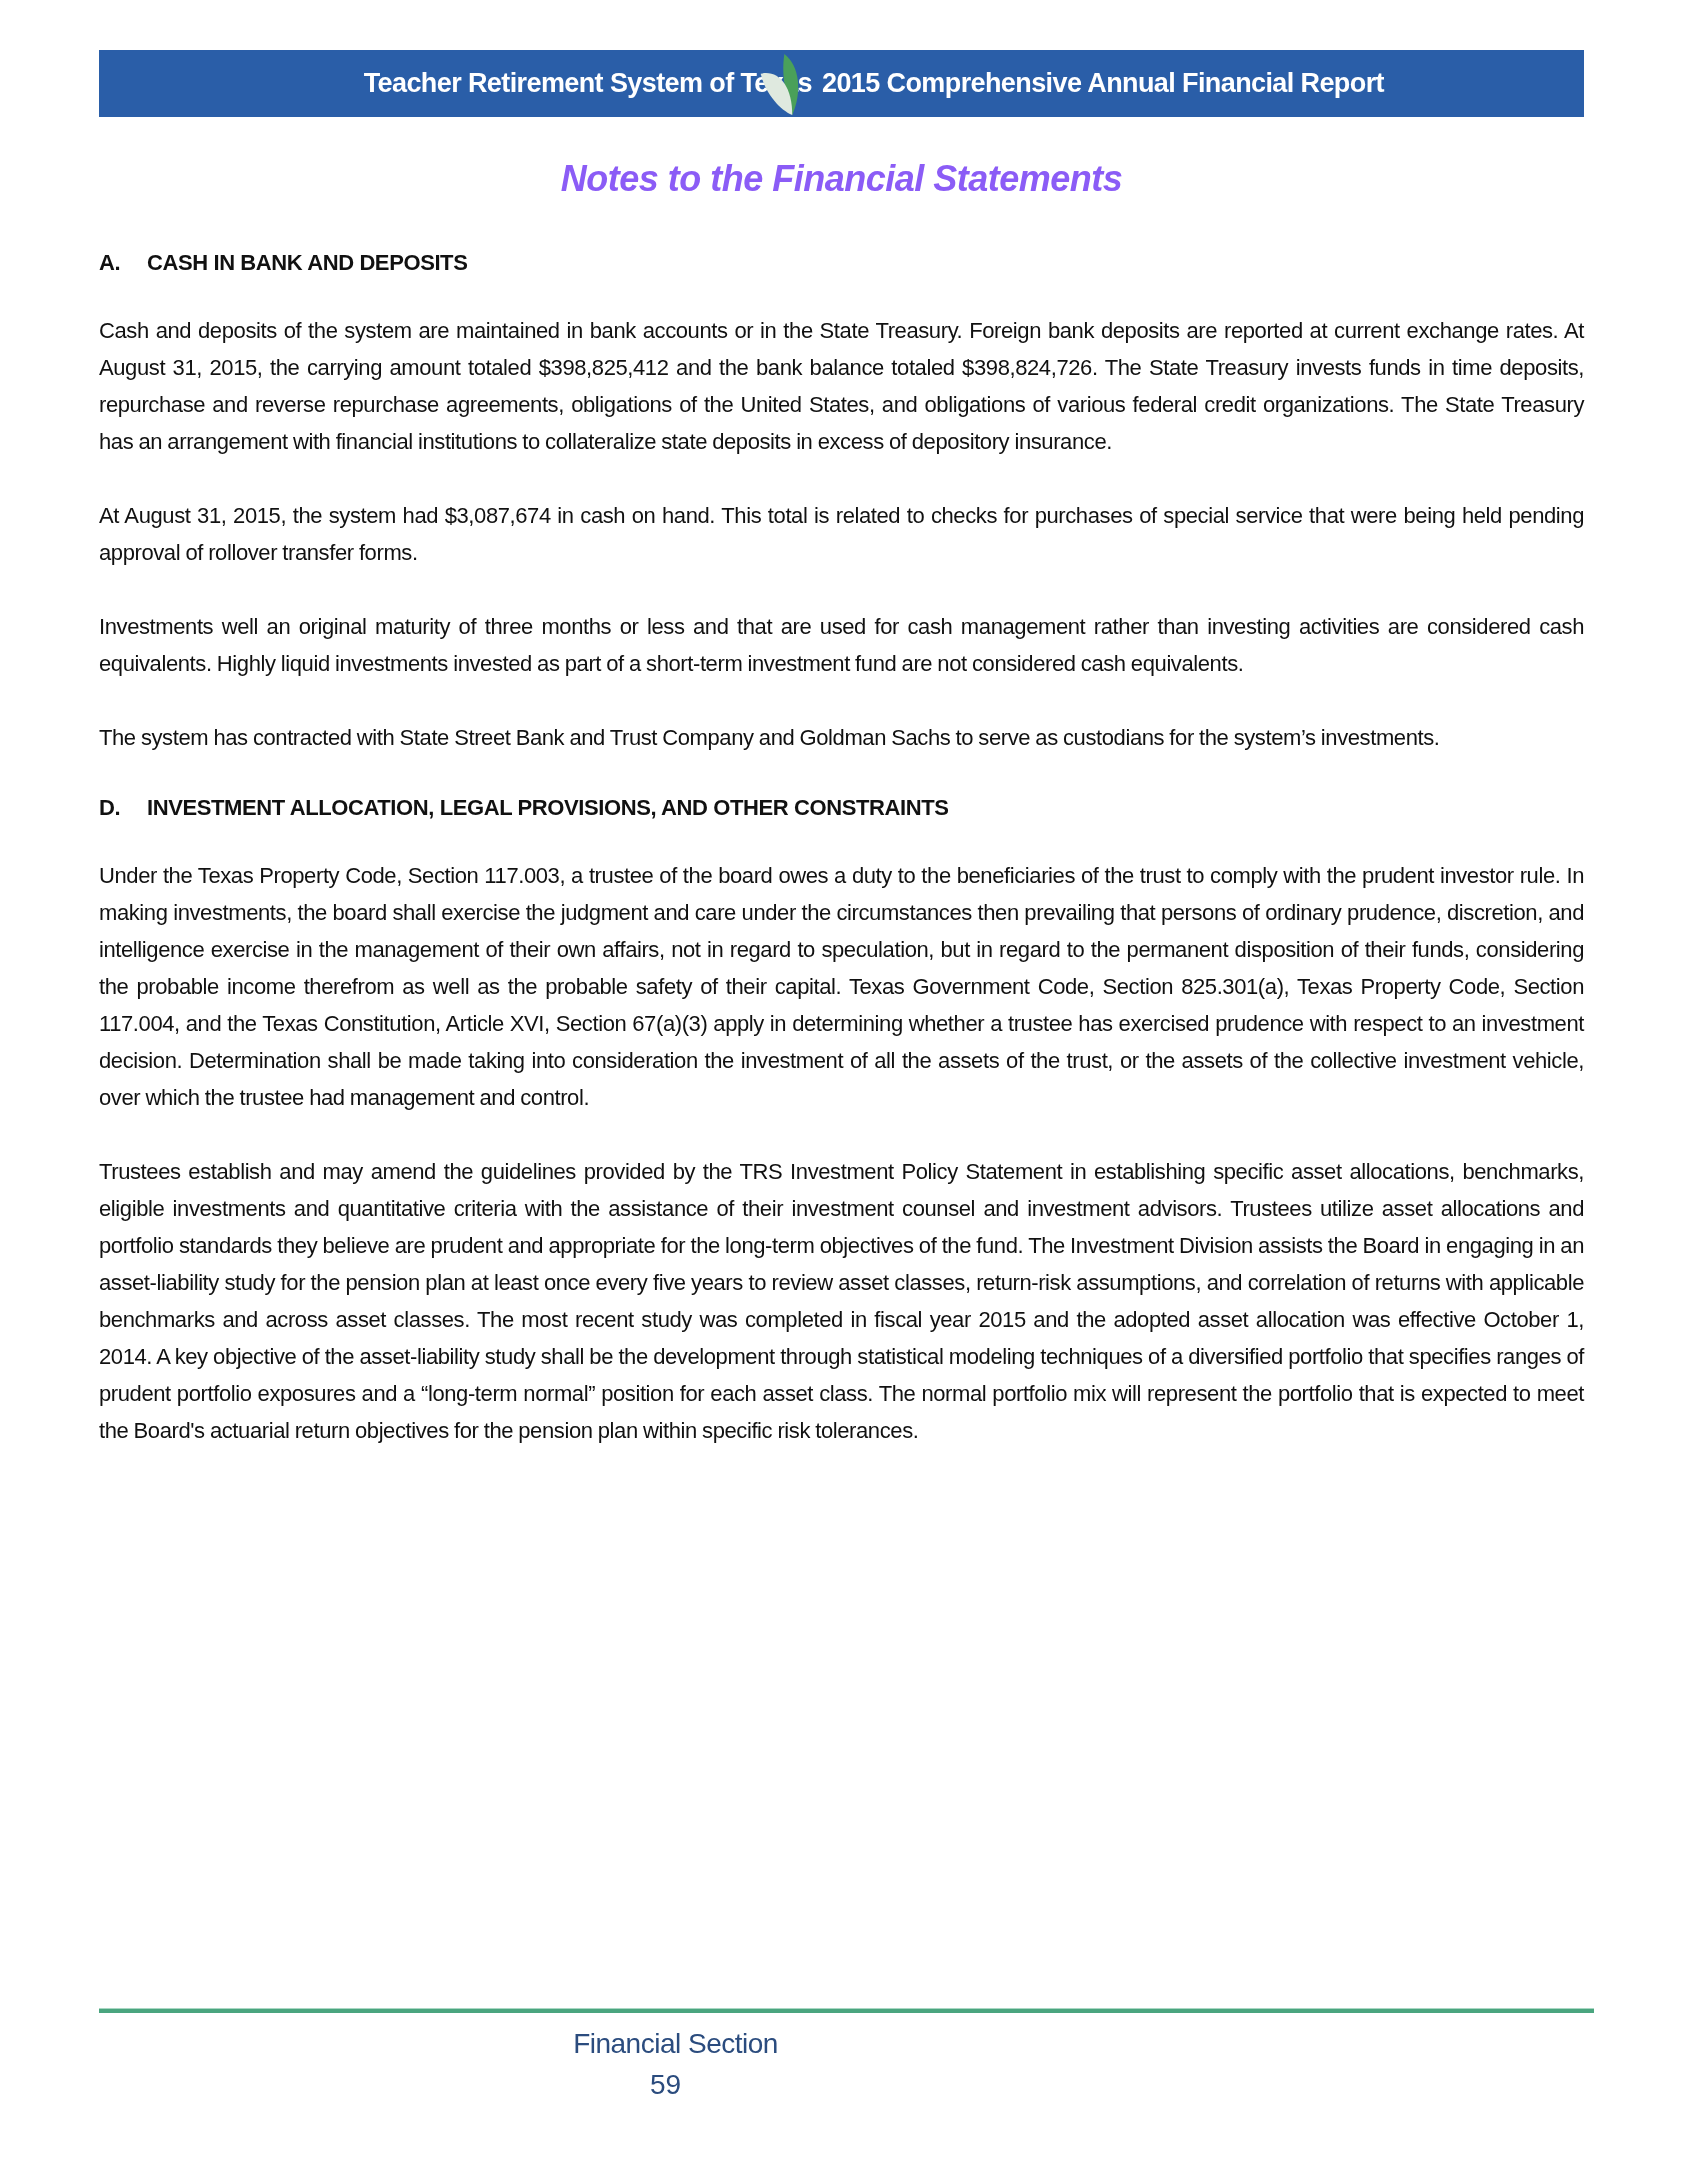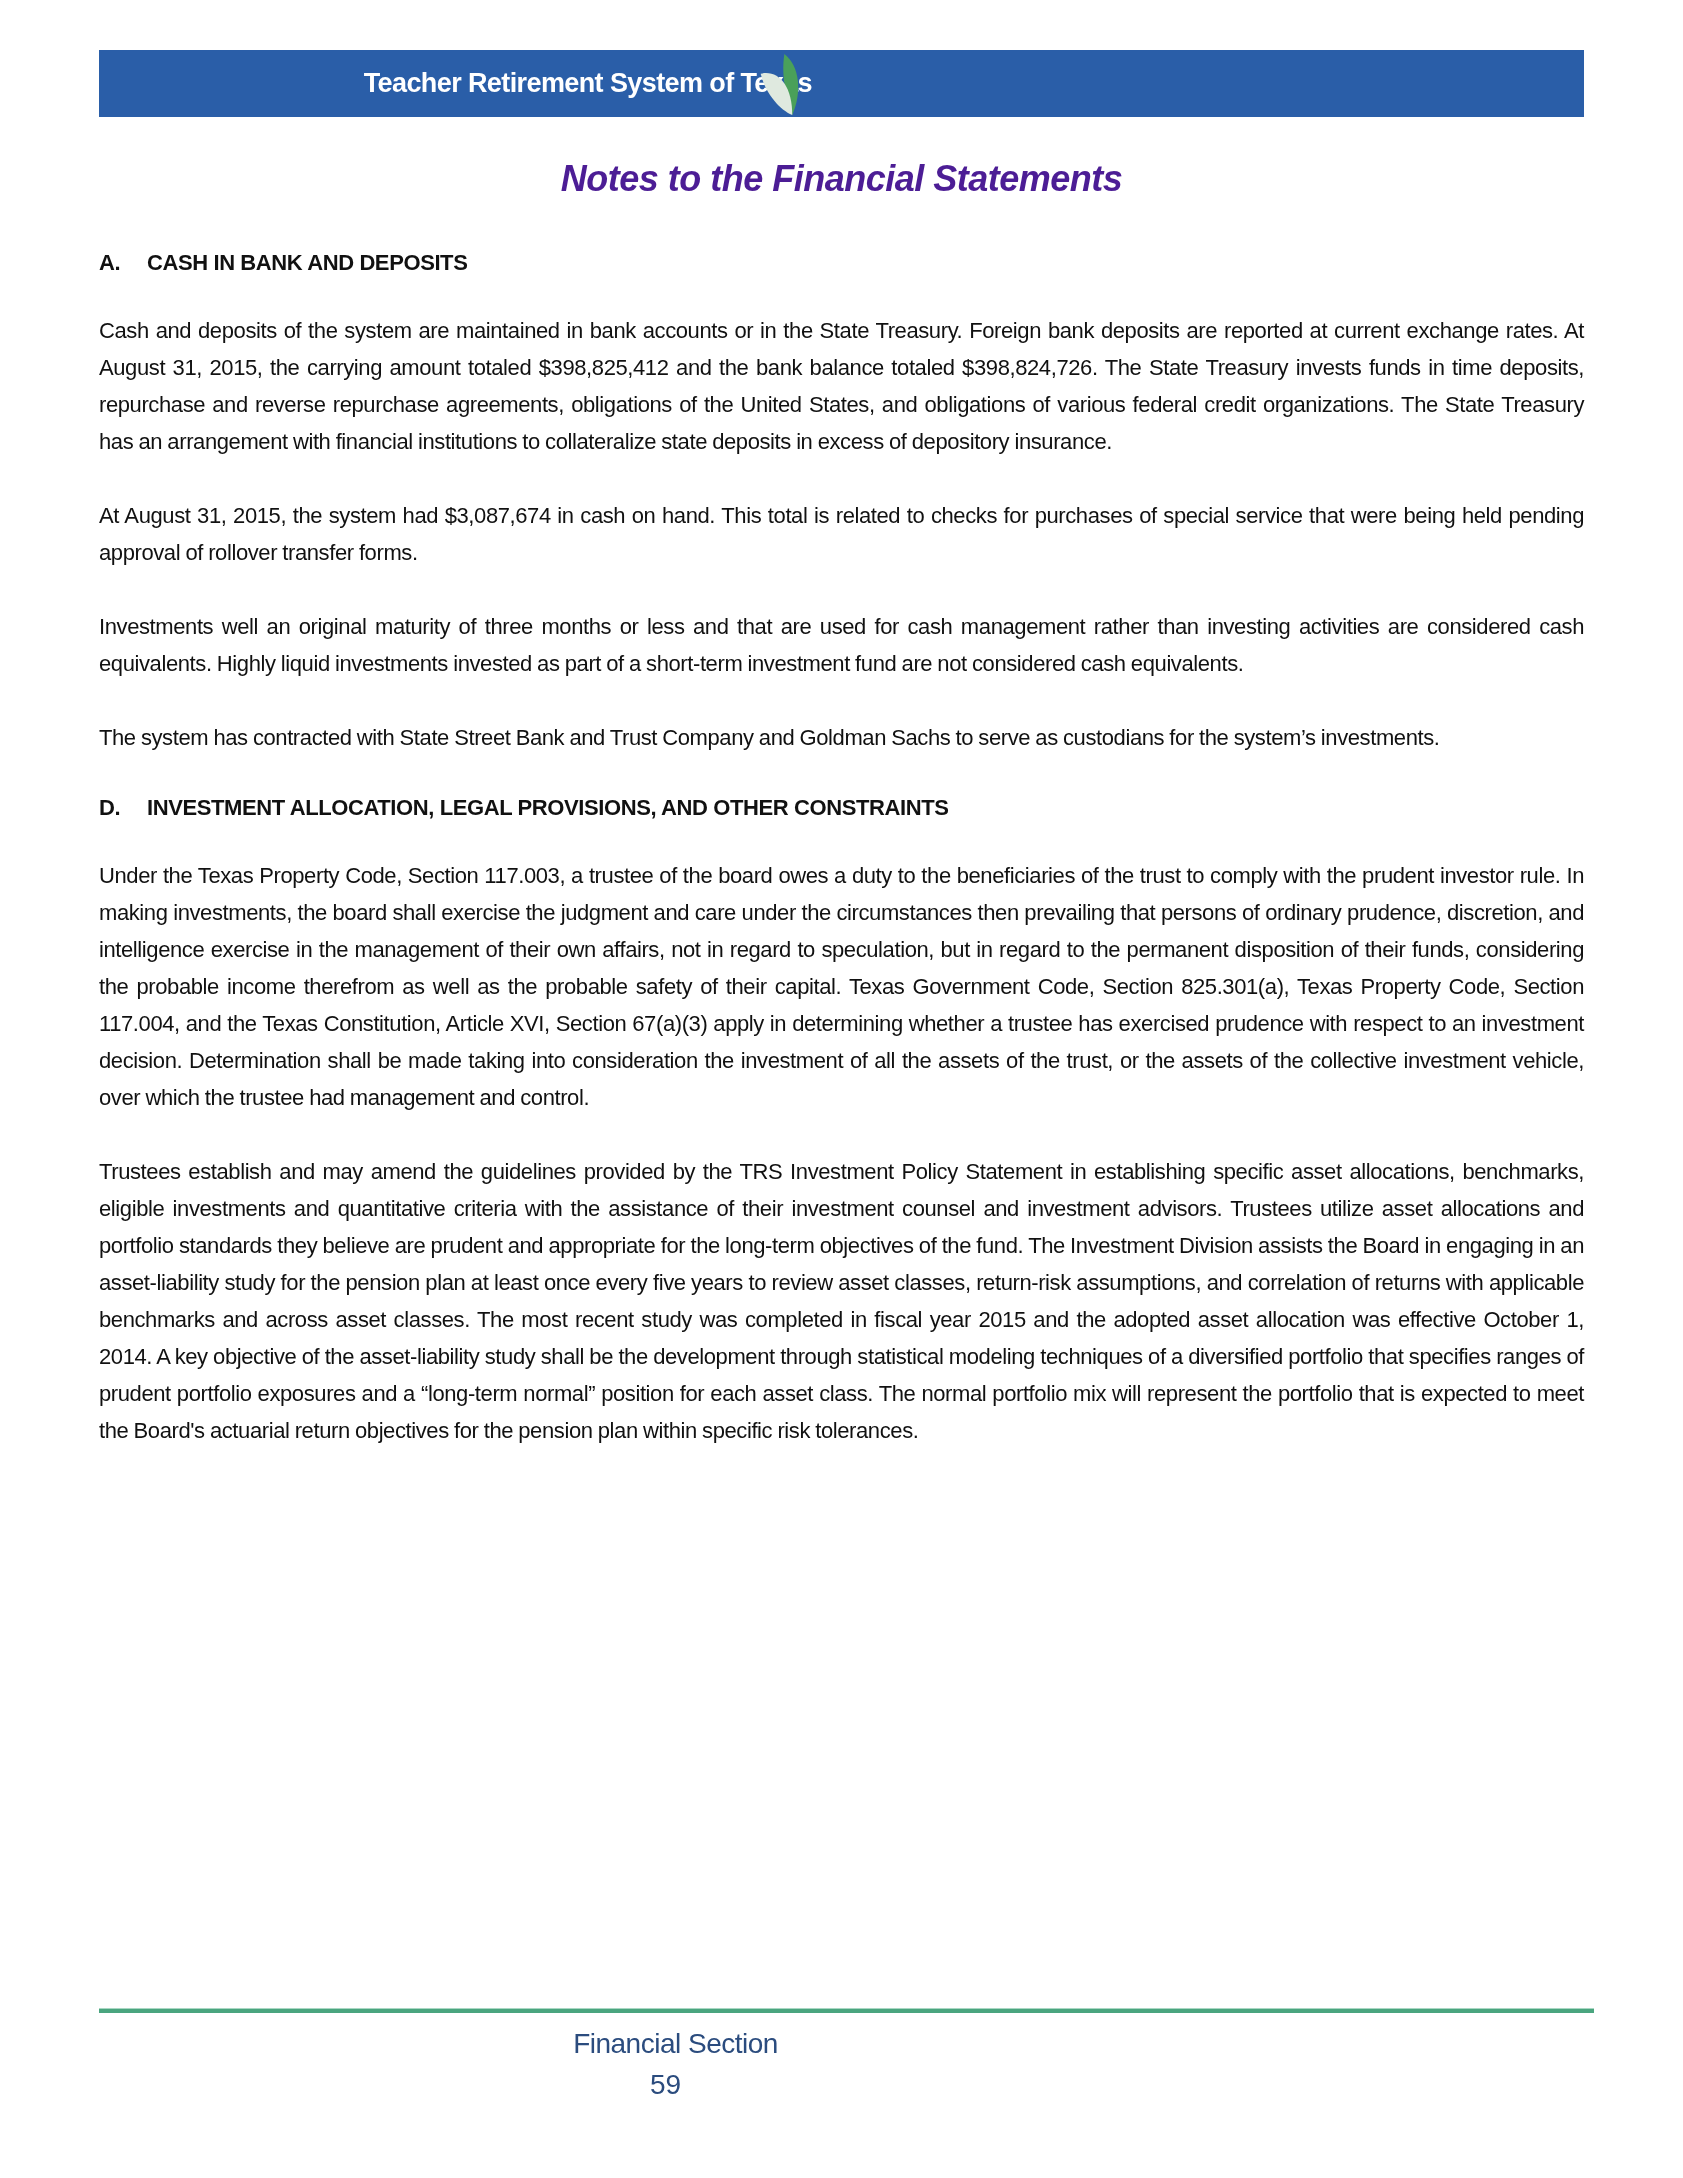--- a/index.html
+++ b/index.html
@@ -6,21 +6,21 @@
   body { width: 1683px; height: 2178px; position: relative; overflow: hidden;
          font-family: "Liberation Sans", sans-serif; color: #111111; }
   .banner { position: absolute; left: 99px; top: 50px; width: 1485px; height: 67px;
             background: #2a5ea8; display: flex; align-items: center; justify-content: center; }
   .banner-text { color: #ffffff; font-family: "Liberation Sans", sans-serif; font-weight: bold;
                  font-size: 27px; letter-spacing: -0.6px; white-space: nowrap; }
   .banner-left { position: absolute; right: 772px; top: 18px; }
   .banner-right { position: absolute; left: 723px; top: 18px; }
   .leaf { position: absolute; left: 636px; top: 0px; width: 79px; height: 67px; }
   .page-title { position: absolute; left: 0; width: 1683px; top: 158px; text-align: center;
-                font-style: italic; font-weight: bold; font-size: 36px; letter-spacing: -0.5px; color: #4c1d95; }
+                font-style: italic; font-weight: bold; font-size: 36px; letter-spacing: -0.5px; color: #8b5cf6; }
   .content { position: absolute; left: 99px; top: 248px; width: 1485px; }
   .note-heading { color: #4aa57f; font-weight: bold; font-size: 24px; letter-spacing: -0.4px;
                   margin: 0 0 38px 0; line-height: 38px; }
   .sec-heading { font-weight: bold; font-size: 22px; letter-spacing: -0.4px; margin: 0 0 34px 0; line-height: 30px; }
   .sec-heading .letter { display: inline-block; width: 48px; }
   .para { font-size: 22px; line-height: 37px; text-align: justify; margin: 8px 0 37px 0;
           letter-spacing: -0.4px; word-spacing: -0.5px; }
   .footer-rule { position: absolute; left: 99px; top: 2008px; width: 1495px; height: 4px; background: #4aa57f; border-top: 1px solid #a9d7c3; }
   .footer-section { position: absolute; left: 0; width: 1351px; top: 2028px; text-align: center;
                     color: #2b4c7e; font-size: 28px; letter-spacing: -0.5px; }
@@ -29,20 +29,21 @@
 </style>
 </head>
 <body>
 
 <div class="banner">
   <span class="banner-text banner-left">Teacher Retirement System of Texas</span>
   <svg class="leaf" viewBox="0 0 80 68">
     <path d="M50 4 C66 16, 68 44, 58 66 C54 50, 46 30, 50 4 Z" fill="#4aa05a"></path>
     <path d="M26 24 C44 20, 58 36, 58 66 C44 60, 30 42, 26 24 Z" fill="#dfe9df"></path>
   </svg>
+  <span class="banner-text banner-right">2015 Comprehensive Annual Financial Report</span>
 </div>
 
 <div class="page-title">Notes to the Financial Statements</div>
 
 <div class="content">
 
   <section>
     <div class="sec-heading">
       <span class="letter">A.</span><span>CASH IN BANK AND DEPOSITS</span>
     </div>

